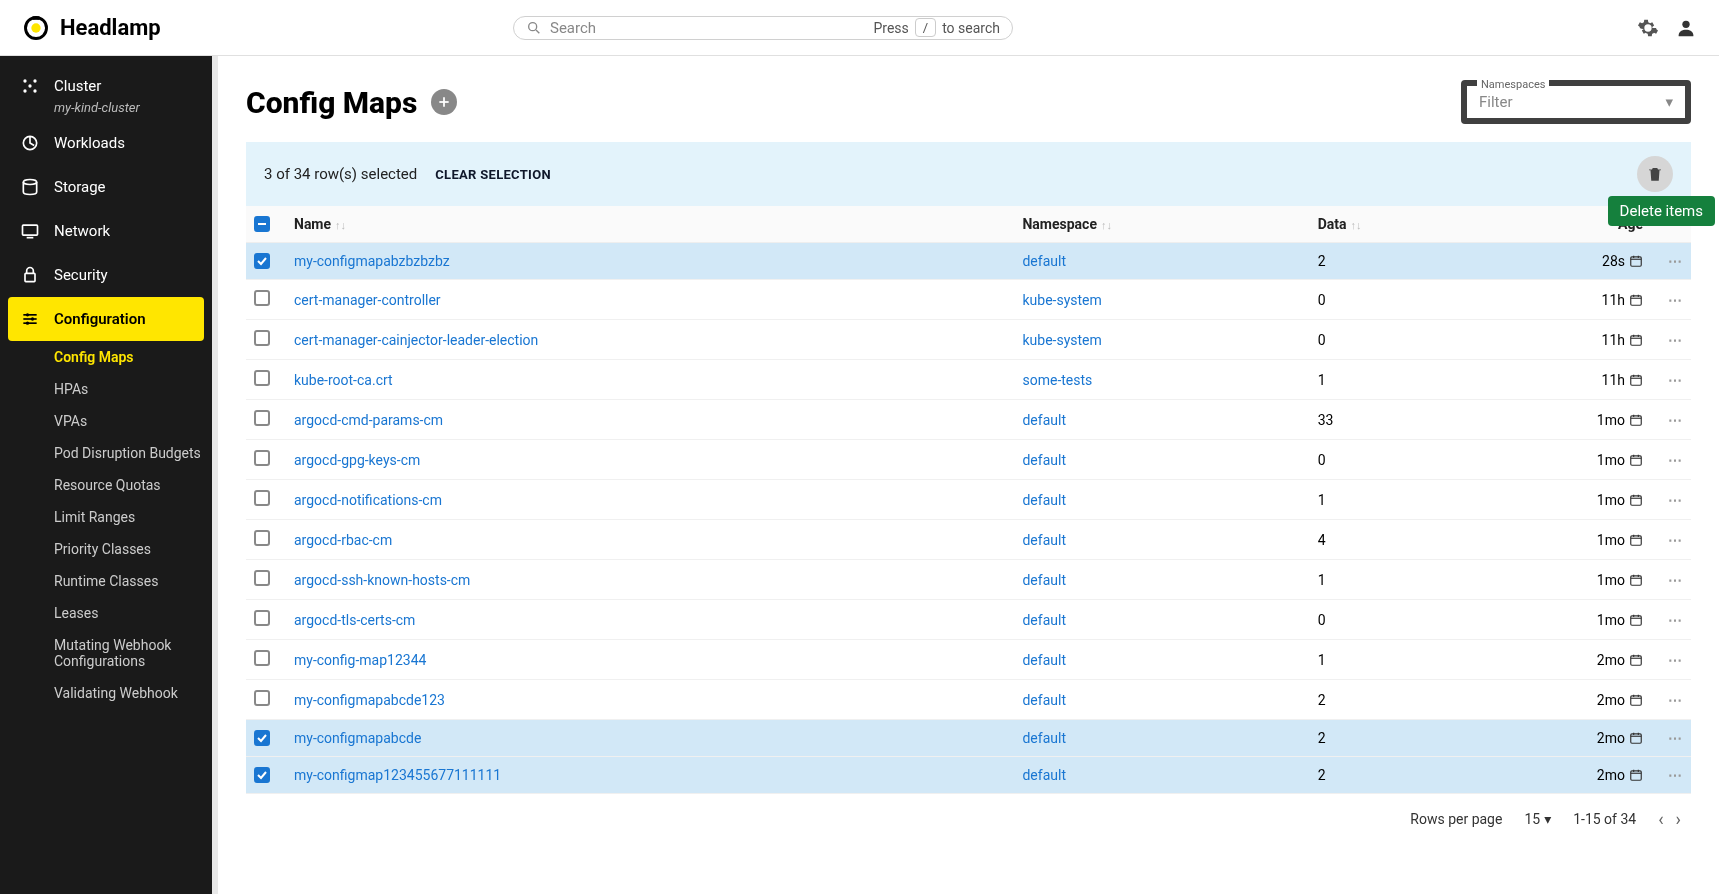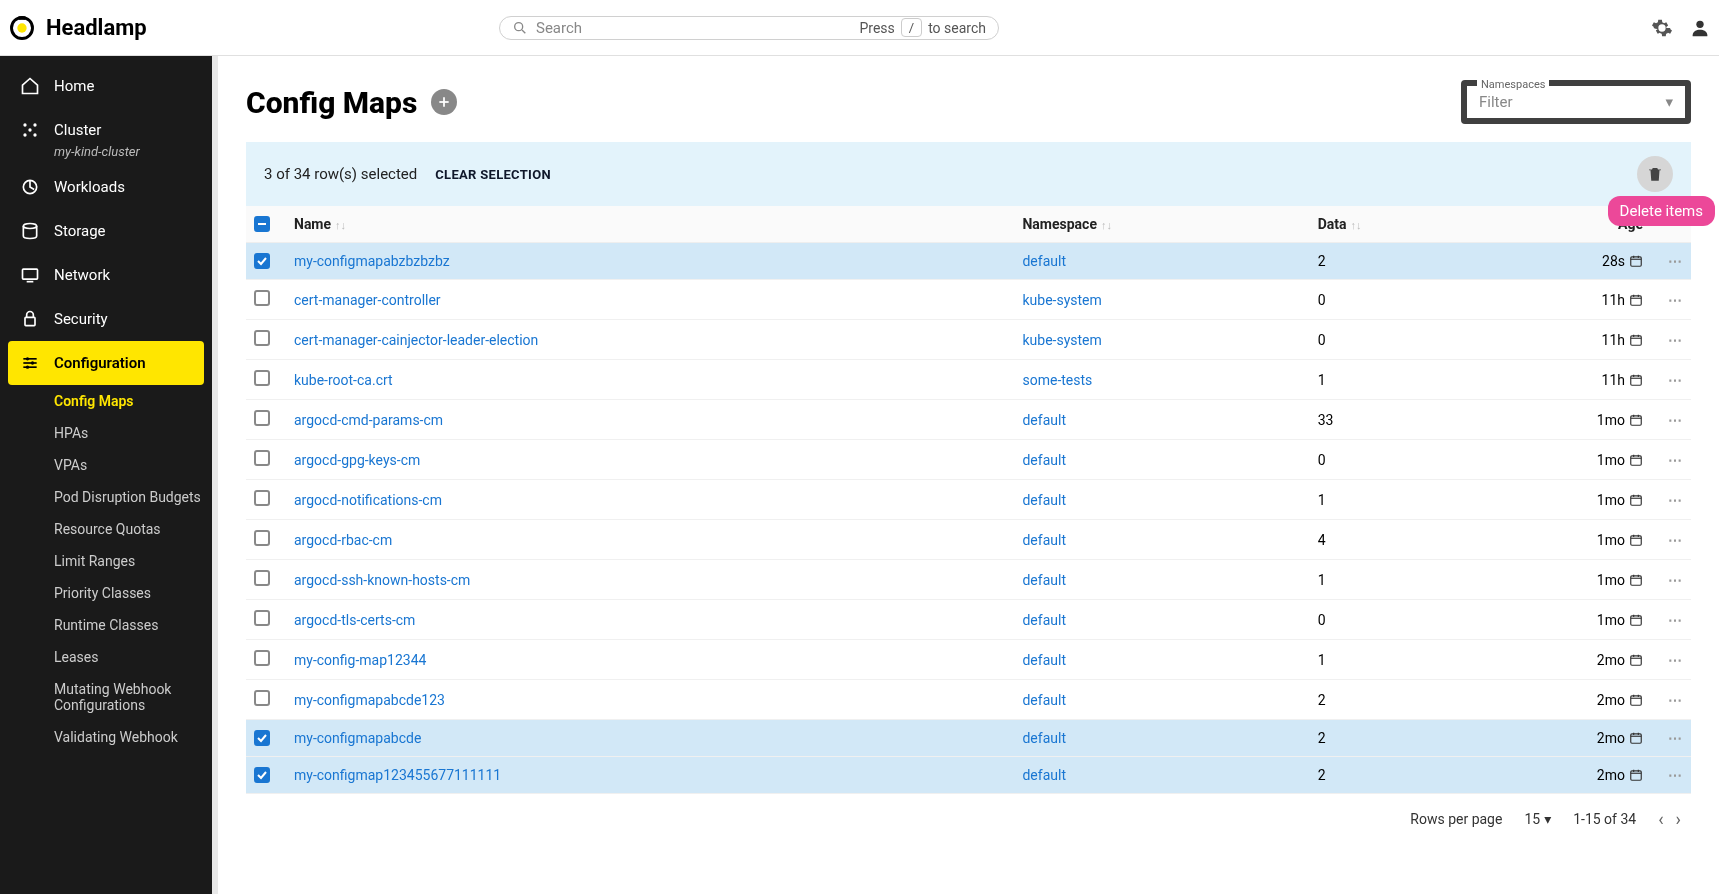--- a/index.html
+++ b/index.html
@@ -1,20 +1,20 @@
 <!DOCTYPE html>
 <html><head>
 <meta charset="utf-8">
 <style>
 * { box-sizing: border-box; margin: 0; padding: 0; }
 body { font-family: -apple-system, BlinkMacSystemFont, "Segoe UI", Roboto, sans-serif; background: #fff; color: #000; overflow: hidden; }
 .app { display: flex; flex-direction: column; height: 894px; width: 1719px; }
 
 
-.header { display: flex; align-items: center; height: 56px; padding: 0 8px; border-bottom: 1px solid #e0e0e0; gap: 16px; }
+.header { display: flex; align-items: center; height: 56px; padding: 0 22px; border-bottom: 1px solid #e0e0e0; gap: 16px; }
 .logo-wrap { display: flex; align-items: center; gap: 10px; width: 195px; }
 .logo-icon { width: 28px; height: 28px; }
 .logo-text { font-size: 22px; font-weight: 700; }
 .search-wrap { flex: none; margin-left: 280px; }
 .search-box { width: 500px; height: 24px; border: 1px solid #d0d0d0; border-radius: 16px; display: flex; align-items: center; padding: 0 12px; color: #888; font-size: 15px; gap: 8px; }
 .search-box .hint { margin-left: auto; display: flex; align-items: center; gap: 6px; color: #555; font-size: 14px; }
 .kbd { border: 1px solid #ccc; border-radius: 4px; padding: 1px 7px; font-size: 13px; }
 .header-right { margin-left: auto; display: flex; align-items: center; gap: 16px; }
 .cluster-chip { background: #000; color: #fff; padding: 8px 16px; border-radius: 4px; font-size: 15px; font-weight: 500; }
 .icon-btn { color: #555; cursor: pointer; display: flex; }
@@ -37,21 +37,21 @@
 .ns-filter { margin-left: auto; position: relative; border: 6px solid #404040; border-radius: 4px; width: 230px; height: 44px; display: flex; align-items: center; padding: 0 12px; color: #888; font-size: 15px; }
 .ns-filter .label { position: absolute; top: -8px; left: 10px; font-size: 11px; background: #fff; padding: 0 4px; color: #666; }
 .ns-filter .chev { margin-left: auto; }
 
 
 .sel-bar { background: #e3f3fb; display: flex; align-items: center; padding: 14px 18px; font-size: 15px; }
 .sel-text { color: #222; }
 .clear-sel { color: #0f172a; font-weight: 700; font-size: 13px; margin-left: 18px; letter-spacing: 0.3px; cursor: pointer; }
 .del-btn-wrap { margin-left: auto; position: relative; }
 .del-btn { width: 36px; height: 36px; border-radius: 50%; background: #d6d6d6; display: flex; align-items: center; justify-content: center; cursor: pointer; }
-.tooltip { position: absolute; top: 40px; right: -42px; background: #ec4899; color: #fff; padding: 6px 12px; border-radius: 12px; font-size: 15px; white-space: nowrap; z-index: 10; }
+.tooltip { position: absolute; top: 40px; right: -42px; background: #15803d; color: #fff; padding: 6px 12px; border-radius: 4px; font-size: 15px; white-space: nowrap; z-index: 10; }
 
 
 .table { width: 100%; border-collapse: collapse; }
 .table th { text-align: left; font-size: 14px; font-weight: 700; padding: 10px 8px; border-bottom: 1px solid #eee; background: #fafafa; color: #222; }
 .table th.right, .table td.right { text-align: right; }
 .table td { padding: 10px 8px; border-bottom: 1px solid #f0f0f0; font-size: 14px; vertical-align: middle; }
 .table tr.selected td { background: #d2e8f7; }
 .link { color: #1976d2; cursor: pointer; }
 .chk { width: 16px; height: 16px; border: 2px solid #888; border-radius: 3px; display: inline-flex; align-items: center; justify-content: center; cursor: pointer; }
 .chk.checked { background: #1976d2; border-color: #1976d2; color: #fff; }
@@ -108,28 +108,20 @@
           </svg>
       </span>
     </div>
   </div>
 
   <div class="body">
     <div class="sidebar" id="sidebar">
         <div class="nav-item">
           <span class="nav-icon">
             <svg width="20" height="20" viewBox="0 0 24 24" style="color:#fff">
-              <path d="M3 11l9-8 9 8v10H3z" fill="none" stroke="#fff" stroke-width="2"></path>
-            </svg>
-          </span>
-          <span>Home</span>
-        </div>
-        <div class="nav-item">
-          <span class="nav-icon">
-            <svg width="20" height="20" viewBox="0 0 24 24" style="color:#fff">
               <circle cx="6" cy="6" r="2" fill="#fff"></circle>
               <circle cx="18" cy="6" r="2" fill="#fff"></circle>
               <circle cx="6" cy="18" r="2" fill="#fff"></circle>
               <circle cx="18" cy="18" r="2" fill="#fff"></circle>
               <circle cx="12" cy="12" r="2" fill="#fff"></circle>
             </svg>
           </span>
           <span>Cluster</span>
         </div>
         <div class="nav-sub">my-kind-cluster</div>

